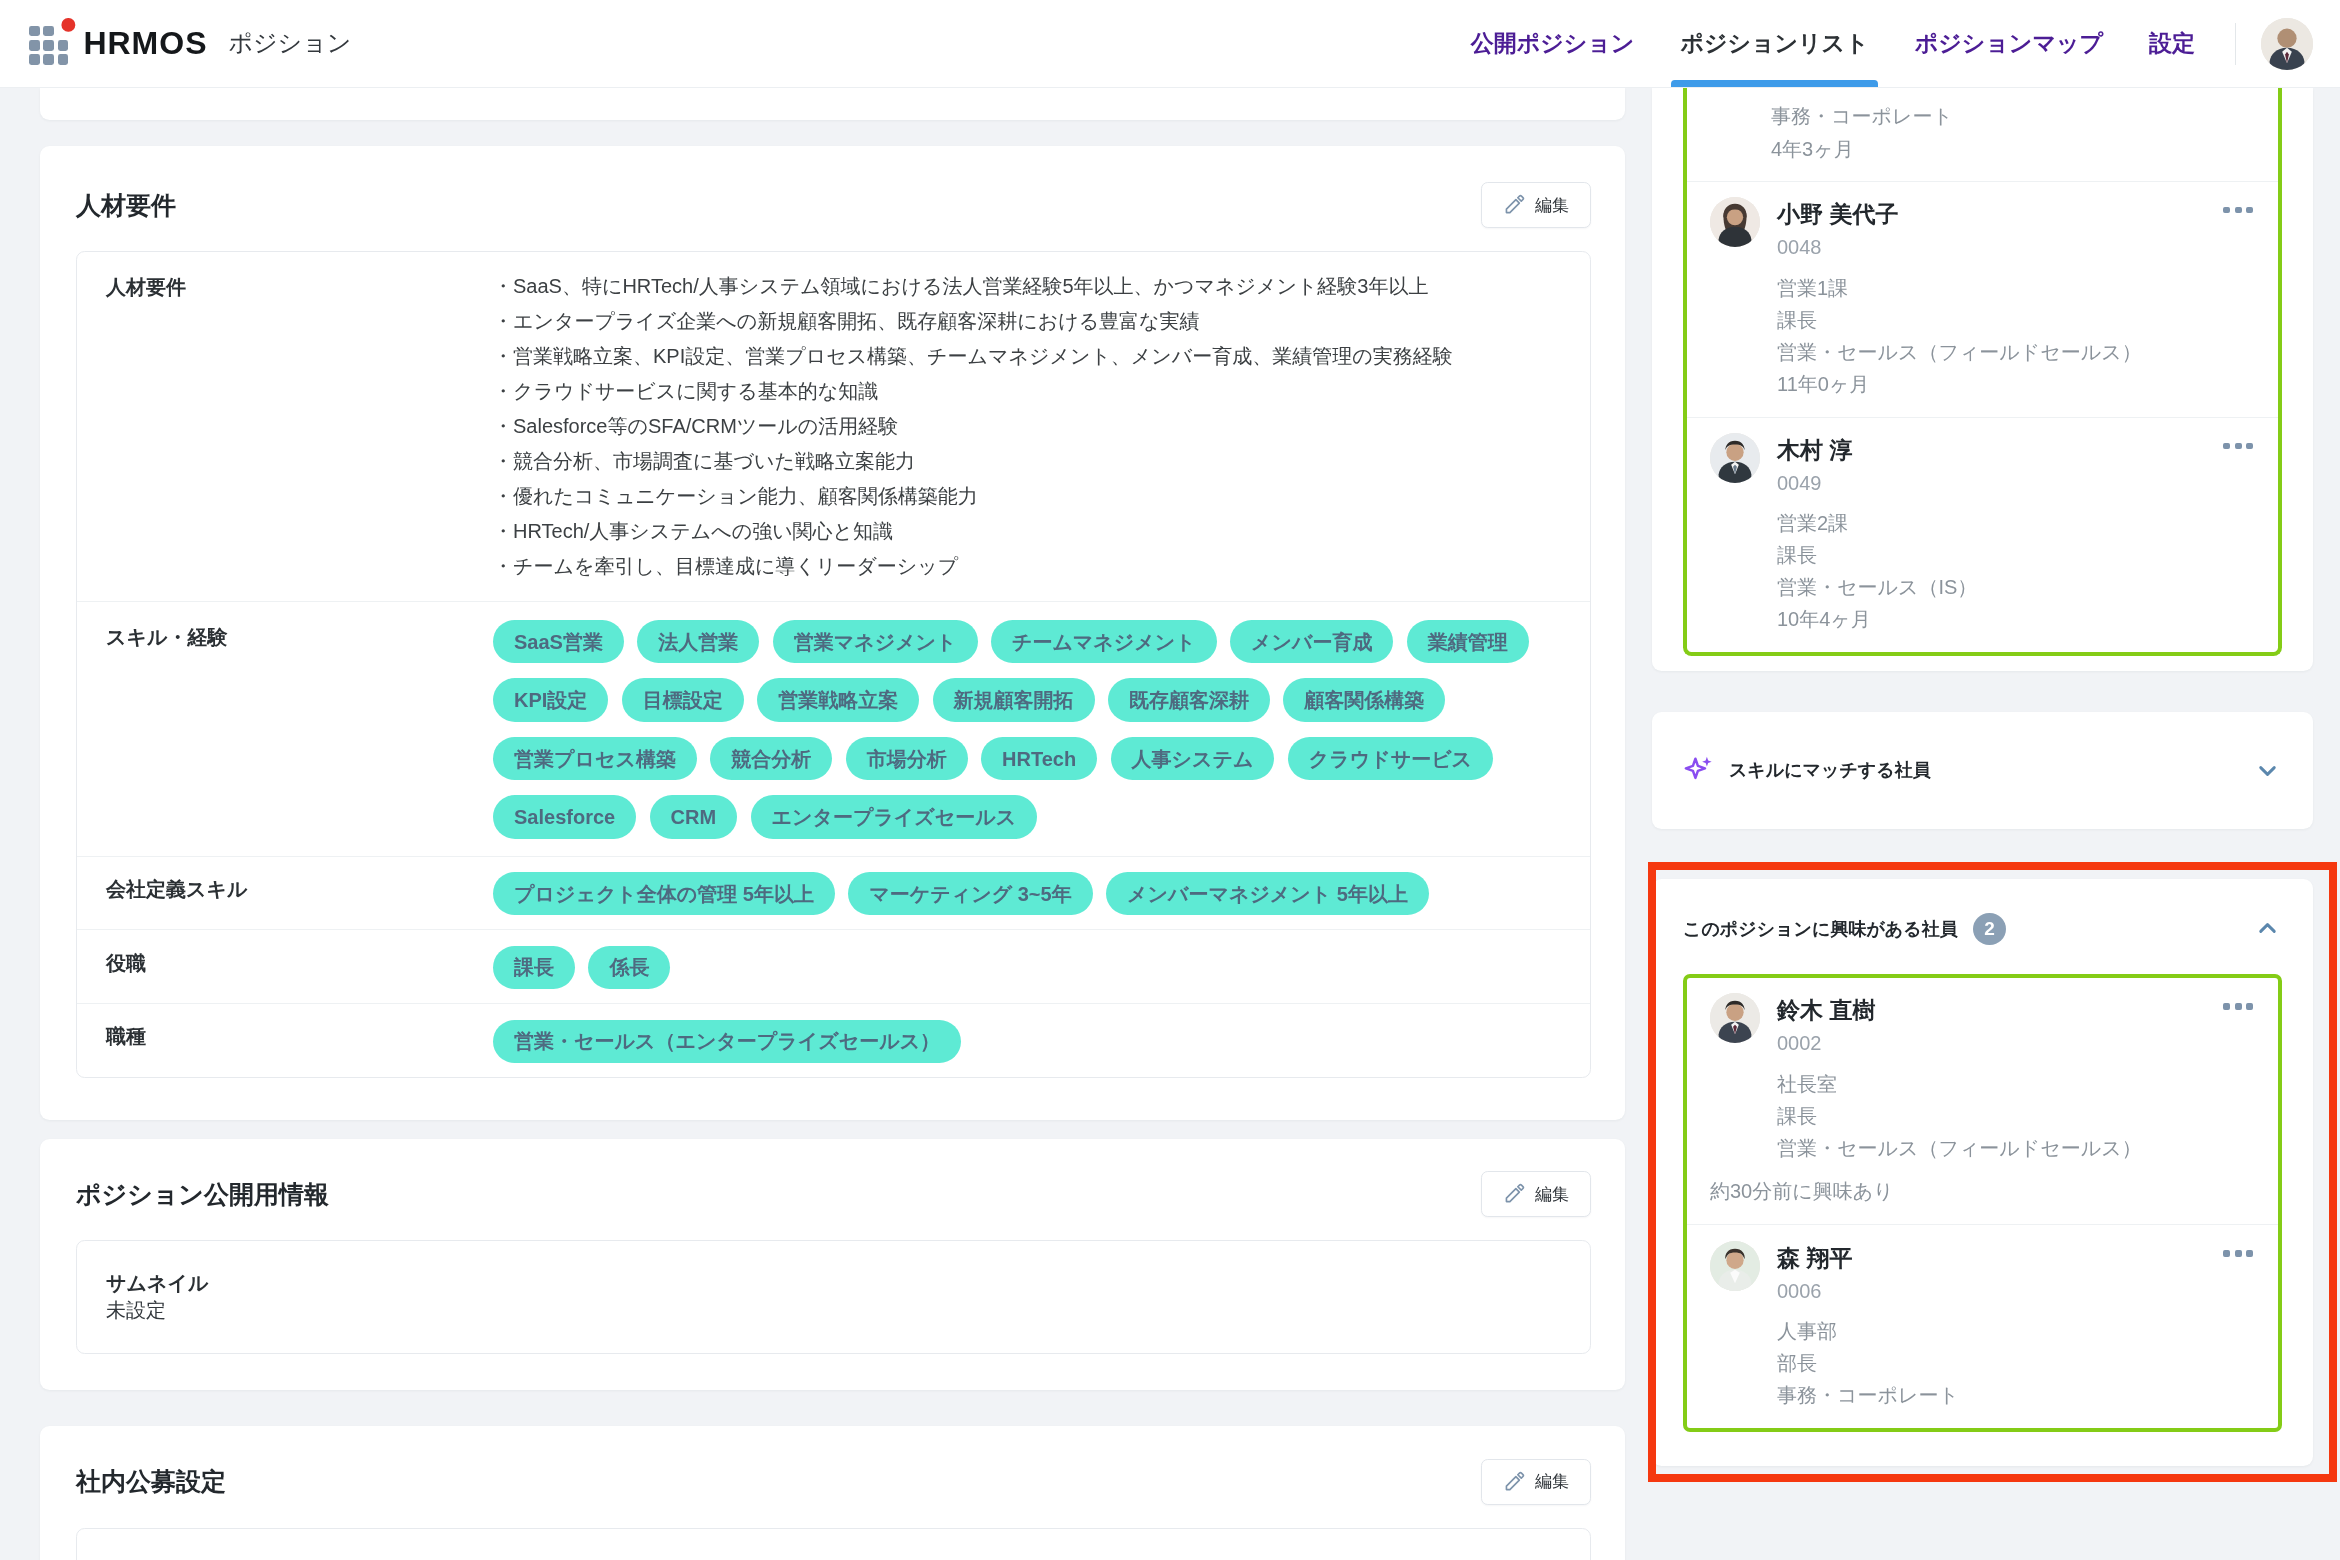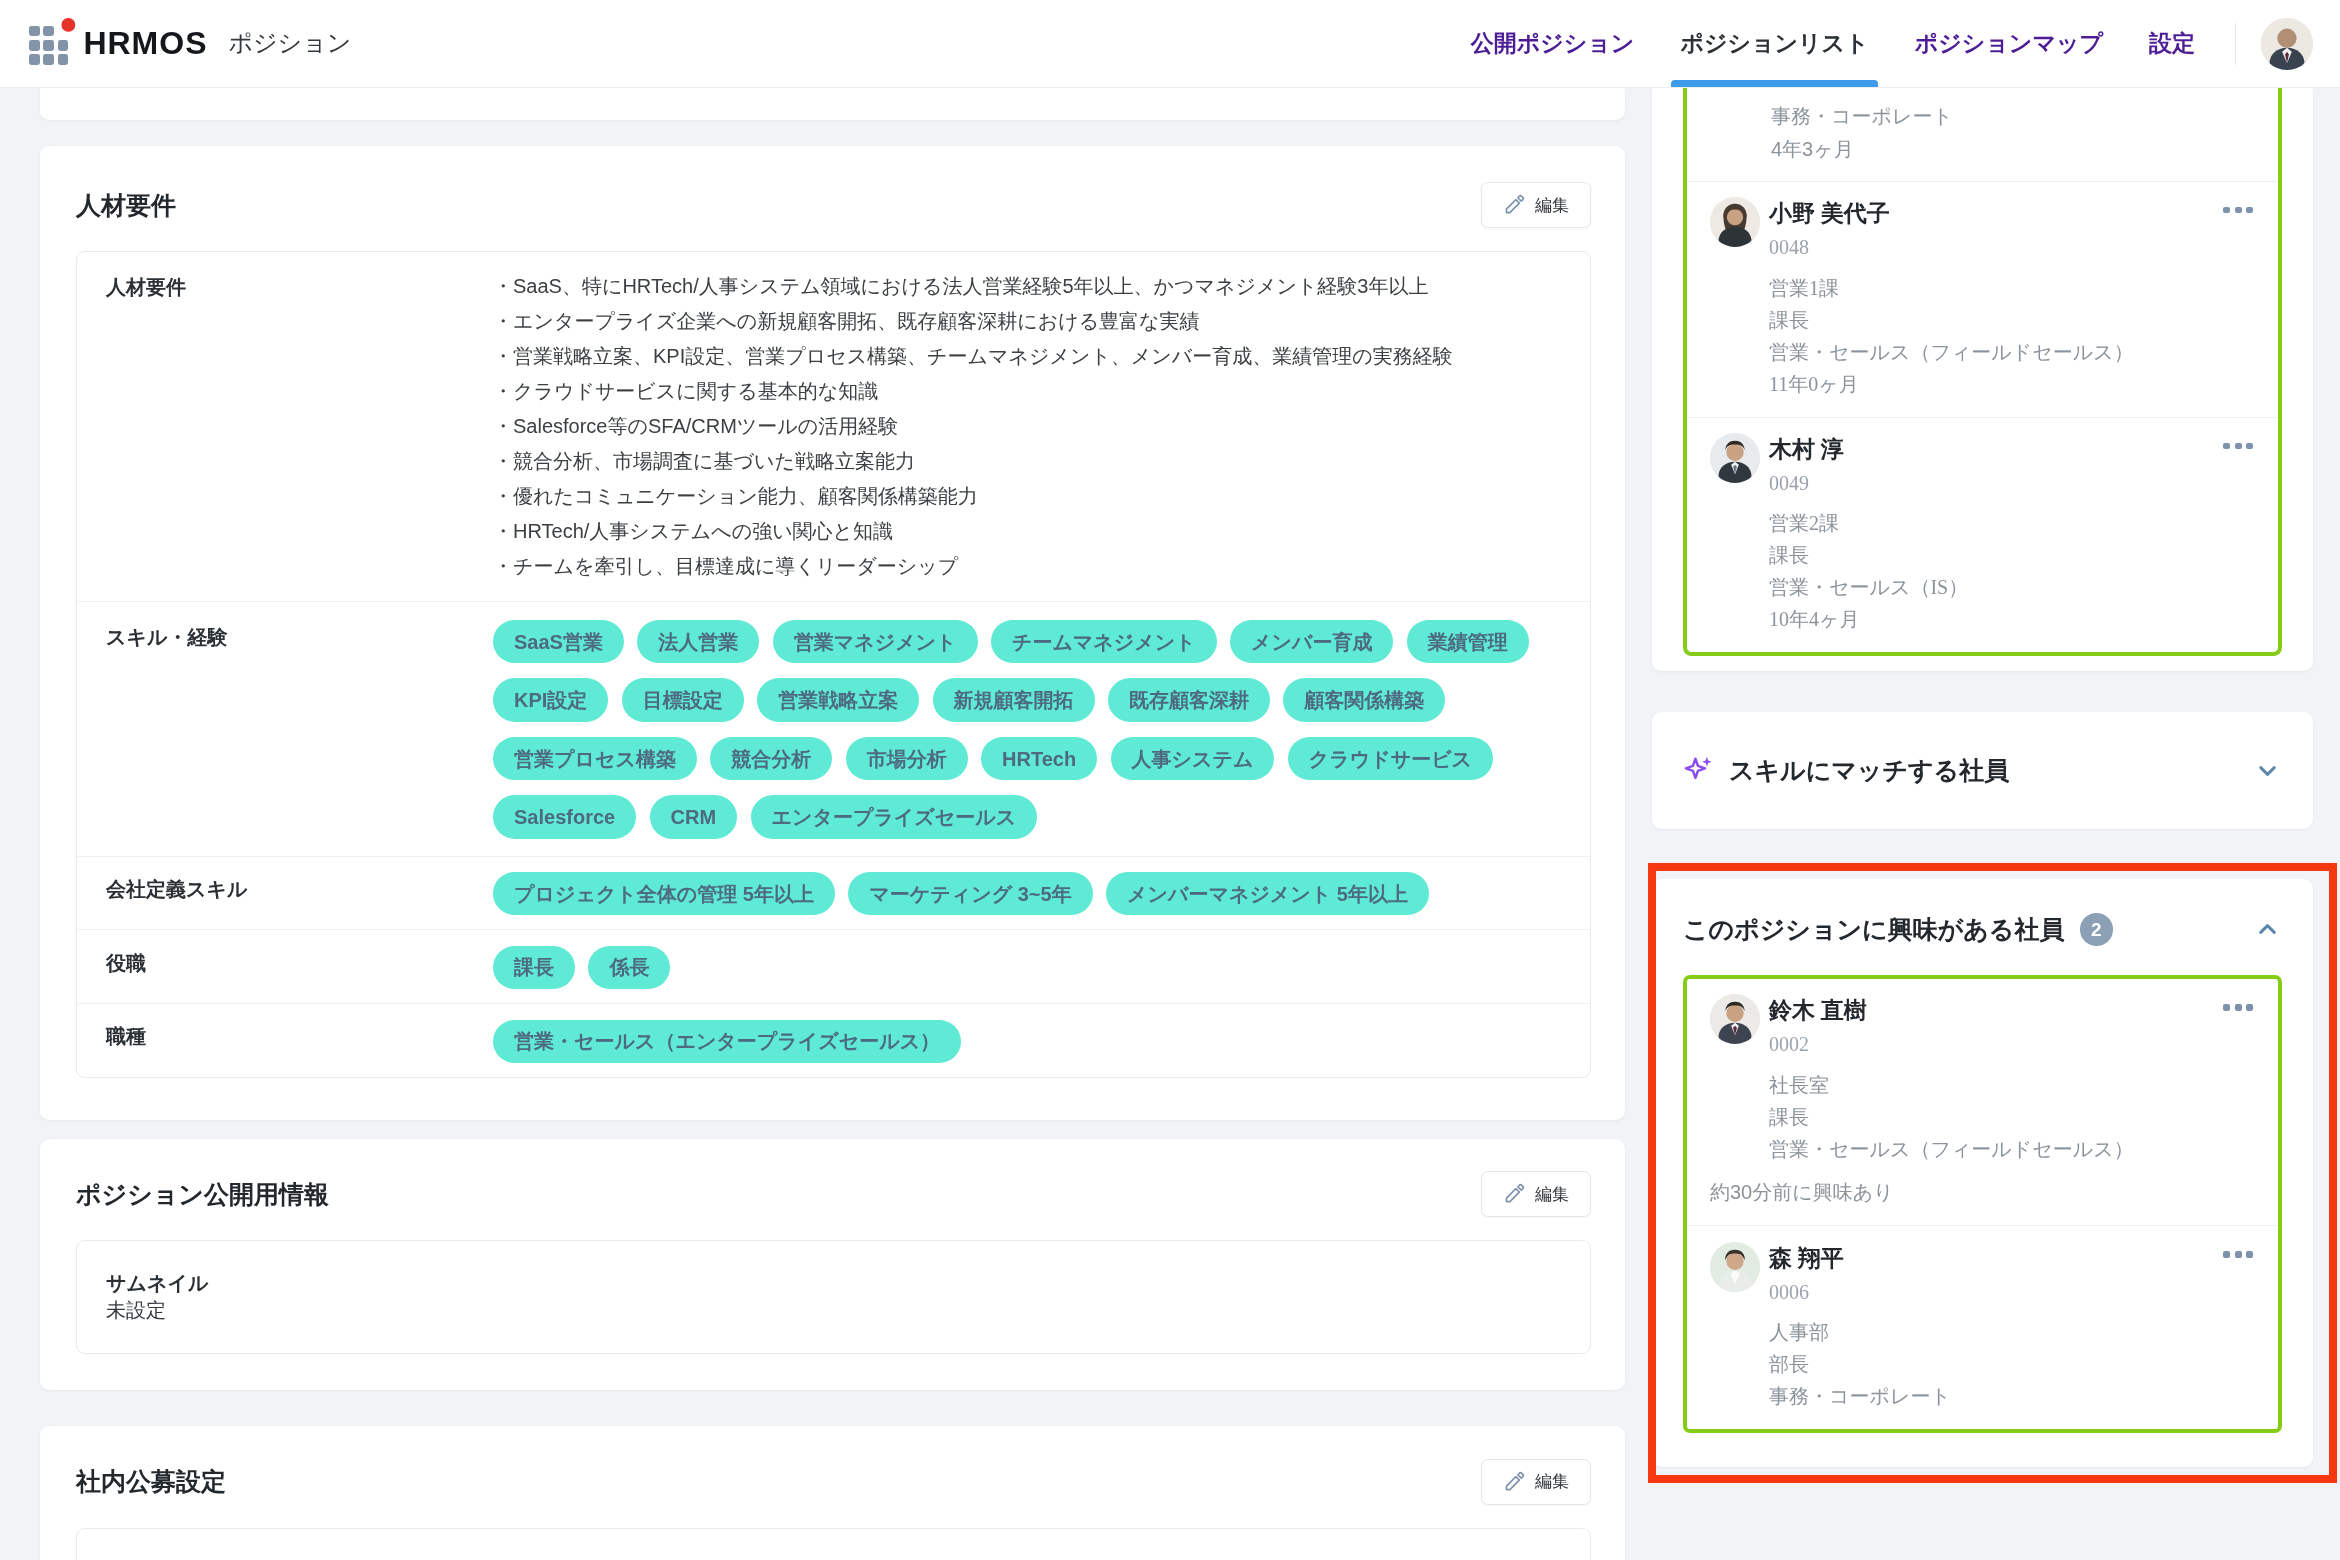--- a/index.html
+++ b/index.html
@@ -68,33 +68,33 @@
   .kv-label { width:358px; flex:none; font-weight:bold; color:#2b3034; }
   .kv-value { color:#33383d; }
   
   .team-card { height:583px; padding:0 31px 27px; overflow:hidden; }
   .list-box { border:4px solid #84cc16; border-radius:7px; }
   .team-card .list-box { border-top:none; border-radius:0 0 8.6px 8.6px; }
   .partial-entry { padding:12.4px 23px 15.3px 84px; }
   .partial-entry div { line-height:32.5px; color:#8b939b; }
   .entry { position:relative; padding:15.3px 23px 17px; border-top:1px solid #eef1f3; }
   .entry:first-child { border-top:none; }
-  .entry-main { display:flex; gap:9px;font-family:Liberation Serif, serif; }
+  .entry-main { display:flex; gap:17px; }
   .avatar-sm { width:50px; height:50px; }
   .entry-name { font-size:23px; font-weight:bold; color:#23282d; line-height:34px; }
   .entry-id { color:#9aa2ab; line-height:32px; }
   .entry-meta { margin-top:8.6px; }
   .entry-meta div { color:#8b939b; line-height:32px; }
   .dots-menu { position:absolute; top:25px; right:25px; display:flex; gap:4.8px; cursor:pointer; }
   .dots-menu i { width:6.7px; height:6.7px; border-radius:1.9px; background:#7d93ab; }
   .interest-note { margin-top:11.5px; color:#8b939b; line-height:32px; }
   .side-head-card { padding:42px 31px; margin-top:41px; }
   .side-head { display:flex; align-items:center; gap:13.4px; cursor:pointer; }
   .side-head .spark { width:32.5px; height:32.5px; flex:none; }
-  .side-title { font-size:25px; font-weight:bold; color:#23282d; }
+  .side-title { font-size:18px; font-weight:bold; color:#23282d; }
   .chev { margin-left:auto; width:29px; height:29px; flex:none; cursor:pointer; }
   .count-badge {
     width:33px; height:32.5px; border-radius:50%; background:#8ba0b5; color:#fff;
     font-size:19px; font-weight:bold; display:flex; align-items:center; justify-content:center; flex:none;
     margin-left:1.9px;
   }
   .highlight-wrap { position:relative; margin-top:50px; }
   .highlight-wrap::after {
     content:""; position:absolute; inset:-16.3px -24px -15.3px -3.8px;
     border:8.6px solid #f5380f; pointer-events:none; z-index:4;

